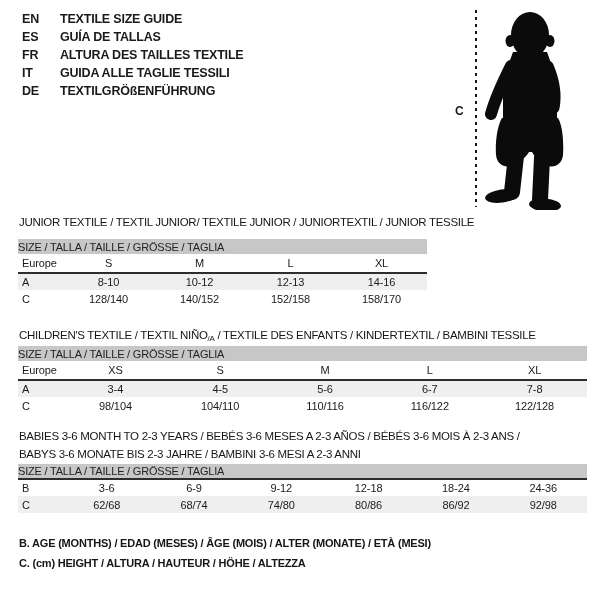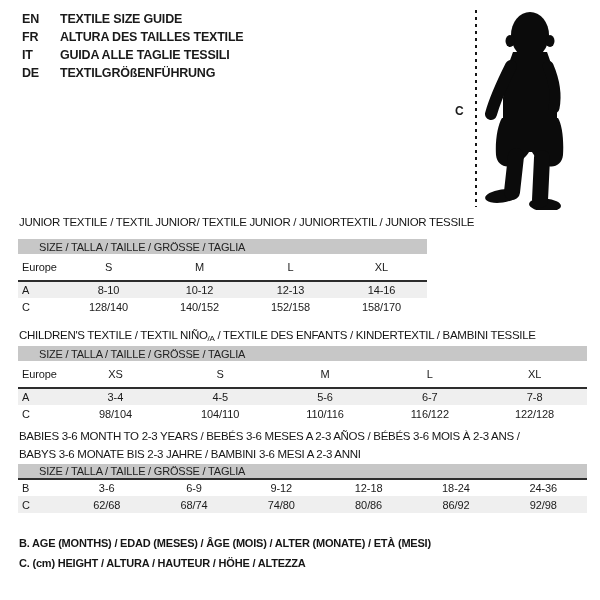--- a/index.html
+++ b/index.html
@@ -41,38 +41,42 @@
   .t1 { top:239px; width:409px; }
   .t2 { top:346px; width:569px; }
   .t3 { top:464px; width:569px; }
   col.lab-col { width:45px; }
   .t1 col.d { width:91px; }
   .t2 col.d { width:104.8px; }
   .t3 col.d { width:87.3px; }
   td { padding:0; text-align:center; height:17px; white-space:nowrap; overflow:hidden; }
   td.lab { text-align:left; padding-left:4px; }
   tr.band td {
-    background:#c7c7c7; text-align:left; padding-left:21px; height:15px;
+    background:#c7c7c7; text-align:left; padding-left:0; height:15px;
     letter-spacing:-0.2px; color:#222;
   }
-  tr.hdr td { height:27px; border-bottom:2px solid #2d2d2d; }
+  tr.hdr td { height:19px; border-bottom:2px solid #2d2d2d; }
   tr.shaded td { background:#efefef; }
   .t3 tr.band td { border-bottom:2px solid #2d2d2d; }
 
   
   .notes { position:absolute; left:19px; top:534px; font-weight:700; font-size:11px;
            line-height:19.5px; letter-spacing:-0.2px; white-space:nowrap; color:#161616; }
 </style>
 </head>
 <body>
 
 <div class="lang-list">
   <div class="lang-row">
     <span class="lang-code">EN</span>
     <span class="lang-label">TEXTILE SIZE GUIDE</span>
+  </div>
+  <div class="lang-row">
+    <span class="lang-code">ES</span>
+    <span class="lang-label">GUÍA DE TALLAS</span>
   </div>
   <div class="lang-row">
     <span class="lang-code">FR</span>
     <span class="lang-label">ALTURA DES TAILLES TEXTILE</span>
   </div>
   <div class="lang-row">
     <span class="lang-code">IT</span>
     <span class="lang-label">GUIDA ALLE TAGLIE TESSILI</span>
   </div>
   <div class="lang-row">

